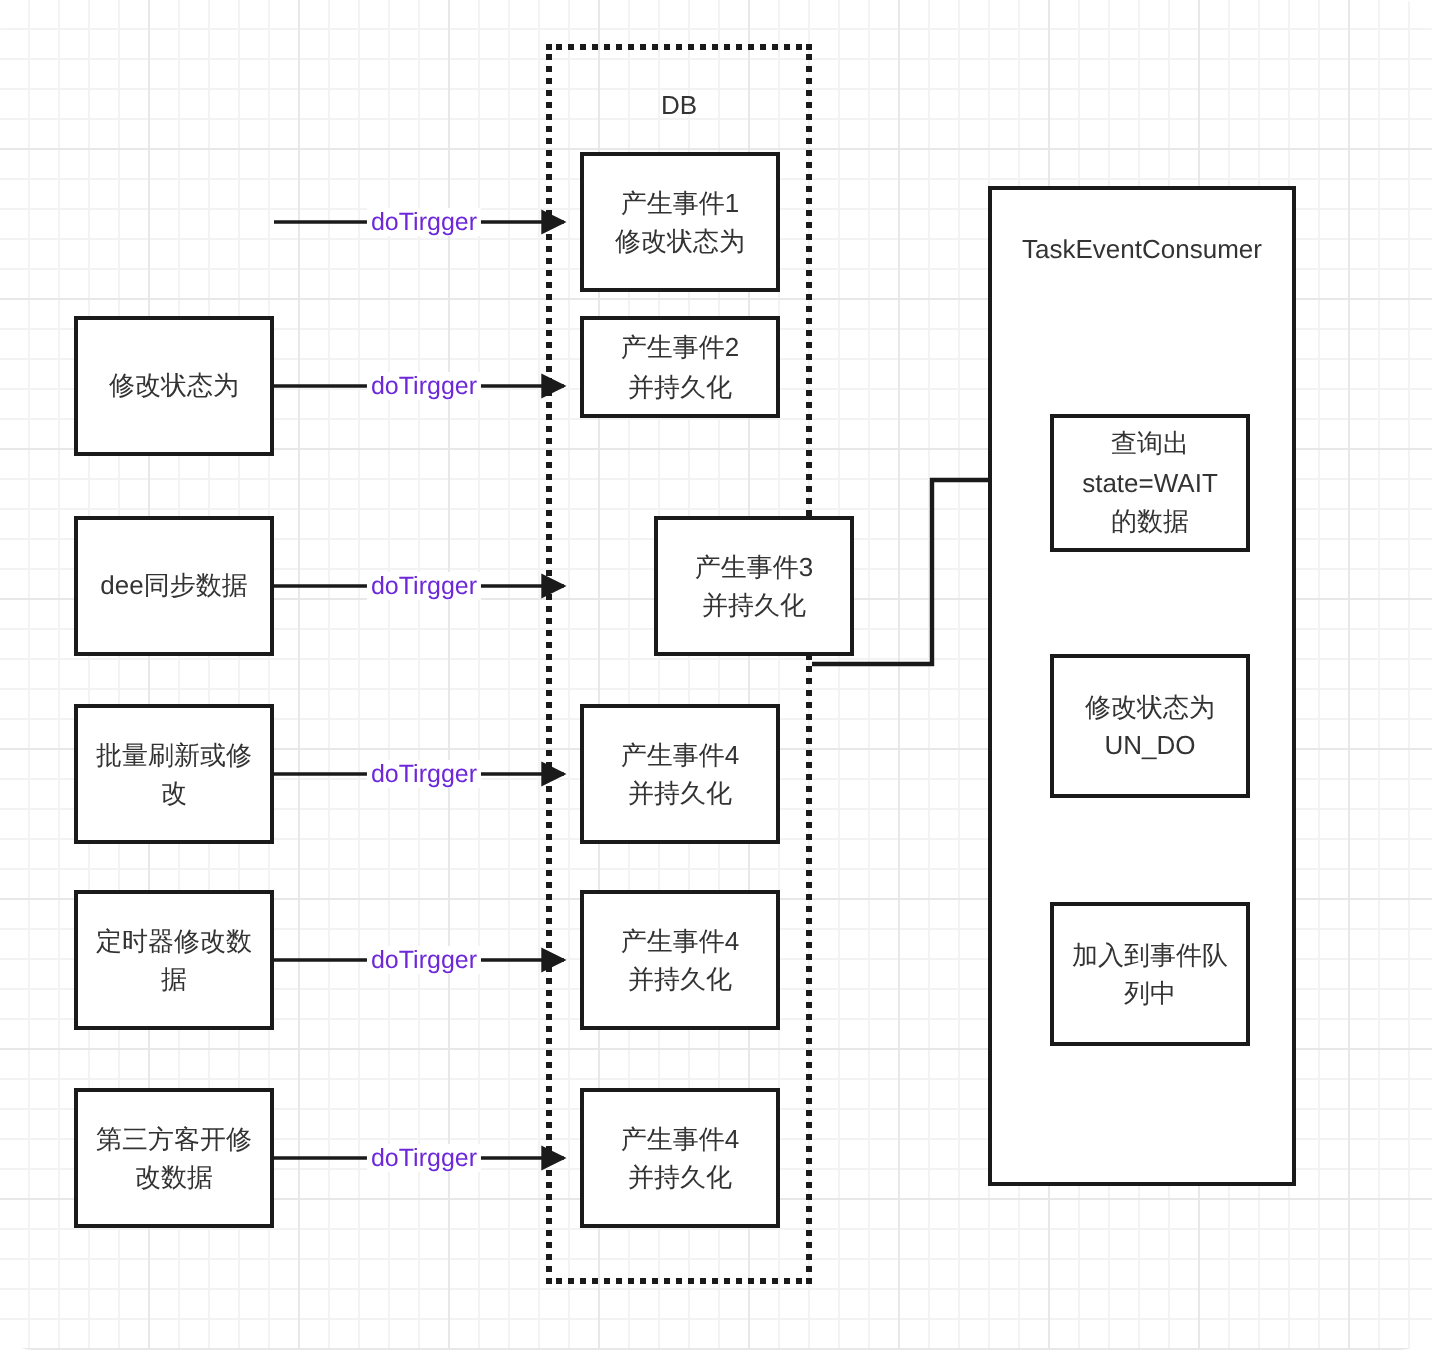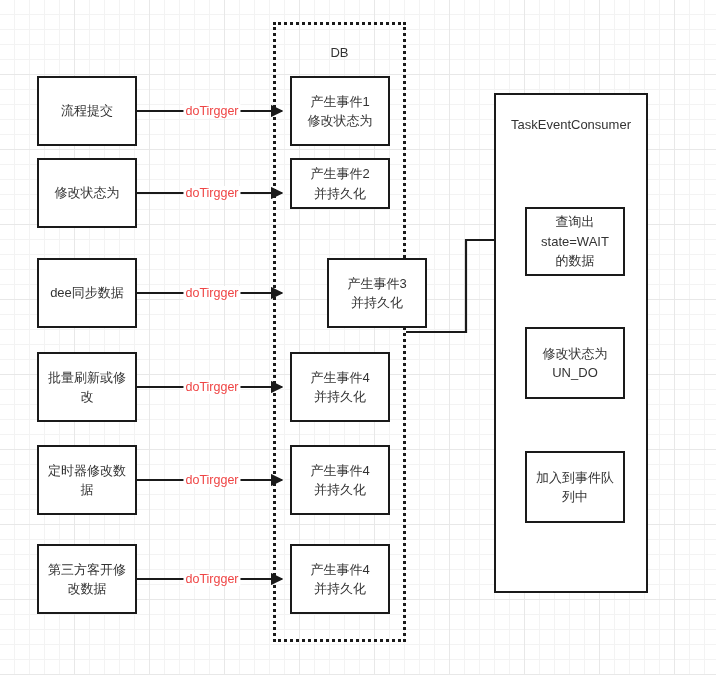--- a/index.html
+++ b/index.html
@@ -16,20 +16,21 @@
     height: 675px;
     overflow: hidden;
     background-color: #ffffff;
     background-image:
       linear-gradient(to right, #e8e8e8 1px, transparent 1px),
       linear-gradient(to bottom, #e8e8e8 1px, transparent 1px),
       linear-gradient(to right, #f3f3f3 1px, transparent 1px),
       linear-gradient(to bottom, #f3f3f3 1px, transparent 1px);
     background-size: 75px 75px, 75px 75px, 15px 15px, 15px 15px;
     background-position: -1px -1px, -1px -1px, -1px -1px, -1px -1px;
+    border-radius: 16px;
   }
   #svg-layer {
     position: absolute;
     left: 0;
     top: 0;
     width: 716px;
     height: 675px;
   }
   .node {
     position: absolute;
@@ -69,21 +70,21 @@
     right: 0;
     text-align: center;
     color: #333333;
     font-size: 13px;
     z-index: 2;
   }
   .edge-label {
     position: absolute;
     transform: translate(-50%, -50%);
     background: #ffffff;
-    color: #ef4444;
+    color: #6d28d9;
     font-size: 12.5px;
     padding: 0 2px;
     white-space: nowrap;
     z-index: 4;
   }
 </style>
 </head>
 <body>
 
 <div id="canvas">
@@ -113,23 +114,20 @@
       <line x1="575" y1="399" x2="575" y2="446" marker-end="url(#arrow)"></line>
     </g>
   </svg>
 
   <div class="container-box db-container" style="left:273px; top:22px; width:133px; height:620px;"></div>
   <div class="container-label" style="left:273px; top:45px; width:133px;"><span>DB</span></div>
 
   <div class="container-box consumer-container" style="left:494px; top:93px; width:154px; height:500px;"></div>
   <div class="container-label" style="left:494px; top:117px; width:154px;"><span>TaskEventConsumer</span></div>
 
-  <div class="node" style="left:37px; top:76px; width:100px; height:70px;">
-    <span class="node-text">流程提交</span>
-  </div>
   <div class="node" style="left:37px; top:158px; width:100px; height:70px;">
     <span class="node-text">修改状态为</span>
   </div>
   <div class="node" style="left:37px; top:258px; width:100px; height:70px;">
     <span class="node-text">dee同步数据</span>
   </div>
   <div class="node" style="left:37px; top:352px; width:100px; height:70px;align-items:center;">
     <span class="node-text">批量刷新或修
 改</span>
   </div>

